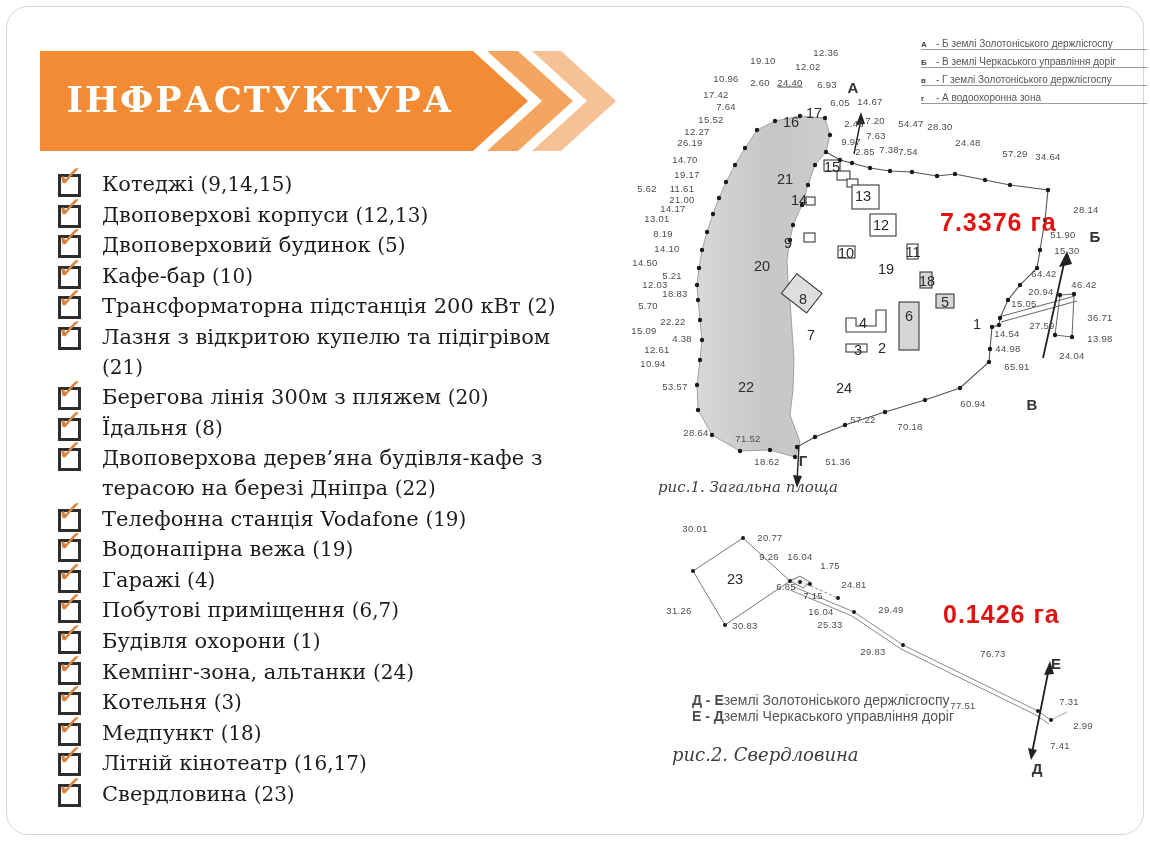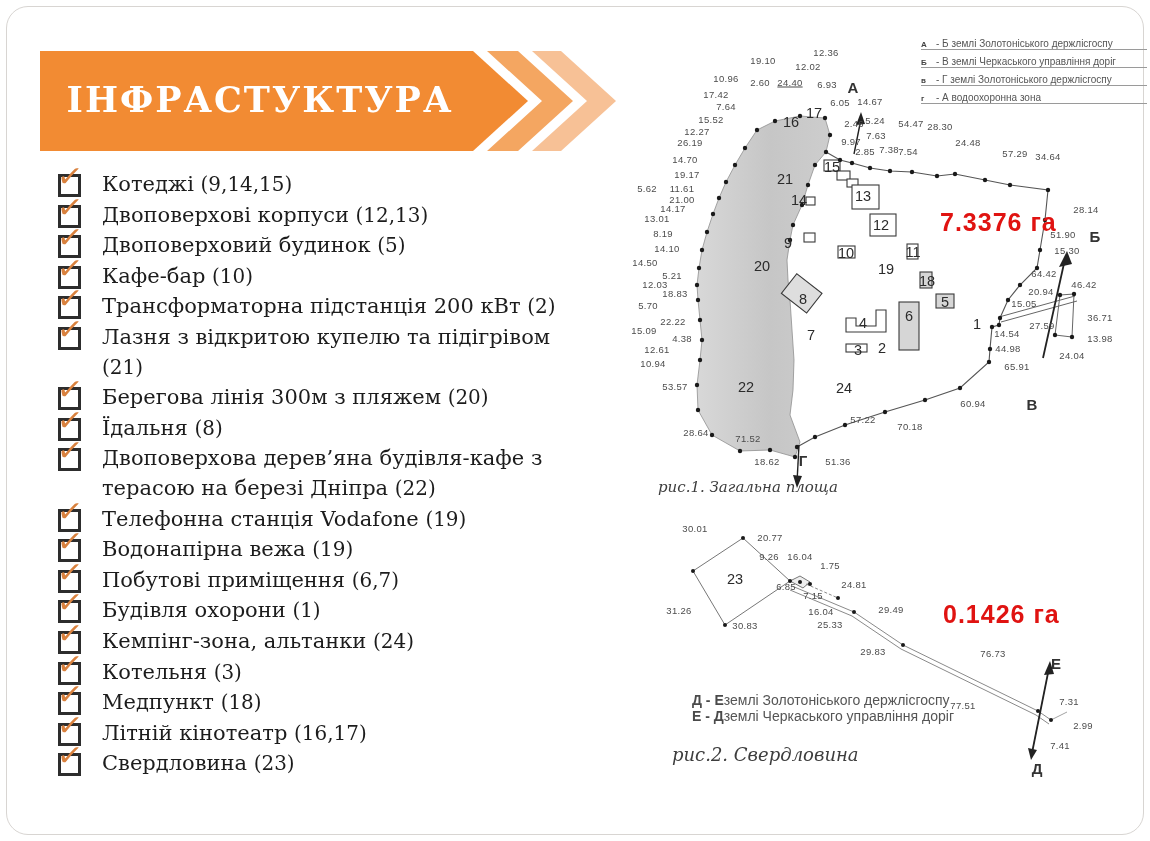--- a/index.html
+++ b/index.html
@@ -101,20 +101,24 @@
       <span class="cbx"></span>
       <span class="itxt"><span>Двоповерхова дерев’яна будівля-кафе з терасою на березі Дніпра </span><b>(22)</b></span>
     </li>
     <li class="check-item">
       <span class="cbx"></span>
       <span class="itxt"><span>Телефонна станція Vodafone </span><b>(19)</b></span>
     </li>
     <li class="check-item">
       <span class="cbx"></span>
       <span class="itxt"><span>Водонапірна вежа </span><b>(19)</b></span>
+    </li>
+    <li class="check-item">
+      <span class="cbx"></span>
+      <span class="itxt"><span>Гаражі </span><b>(4)</b></span>
     </li>
     <li class="check-item">
       <span class="cbx"></span>
       <span class="itxt"><span>Побутові приміщення </span><b>(6,7)</b></span>
     </li>
     <li class="check-item">
       <span class="cbx"></span>
       <span class="itxt"><span>Будівля охорони </span><b>(1)</b></span>
     </li>
     <li class="check-item">
@@ -276,21 +280,21 @@
       <span class="m-label" style="left: 172px; top: 62px; text-decoration: underline;">24.40</span>
       <span class="m-label" style="left: 209px; top: 64px;">6.93</span>
       <span class="m-label" style="left: 222px; top: 82px;">6.05</span>
       <span class="m-label" style="left: 252px; top: 81px;">14.67</span>
       <span class="m-label" style="left: 98px; top: 74px;">17.42</span>
       <span class="m-label" style="left: 108px; top: 86px;">7.64</span>
       <span class="m-label" style="left: 93px; top: 99px;">15.52</span>
       <span class="m-label" style="left: 79px; top: 111px;">12.27</span>
       <span class="m-label" style="left: 72px; top: 122px;">26.19</span>
       <span class="m-label" style="left: 236px; top: 103px;">2.46</span>
-      <span class="m-label" style="left: 257px; top: 100px;">5.24</span>
+      <span class="m-label" style="left: 257px; top: 100px;">7.20</span>
       <span class="m-label" style="left: 293px; top: 103px;">54.47</span>
       <span class="m-label" style="left: 322px; top: 106px;">28.30</span>
       <span class="m-label" style="left: 258px; top: 115px;">7.63</span>
       <span class="m-label" style="left: 233px; top: 121px;">9.97</span>
       <span class="m-label" style="left: 247px; top: 131px;">2.85</span>
       <span class="m-label" style="left: 271px; top: 129px;">7.38</span>
       <span class="m-label" style="left: 290px; top: 131px;">7.54</span>
       <span class="m-label" style="left: 350px; top: 122px;">24.48</span>
       <span class="m-label" style="left: 397px; top: 133px;">57.29</span>
       <span class="m-label" style="left: 430px; top: 136px;">34.64</span>

